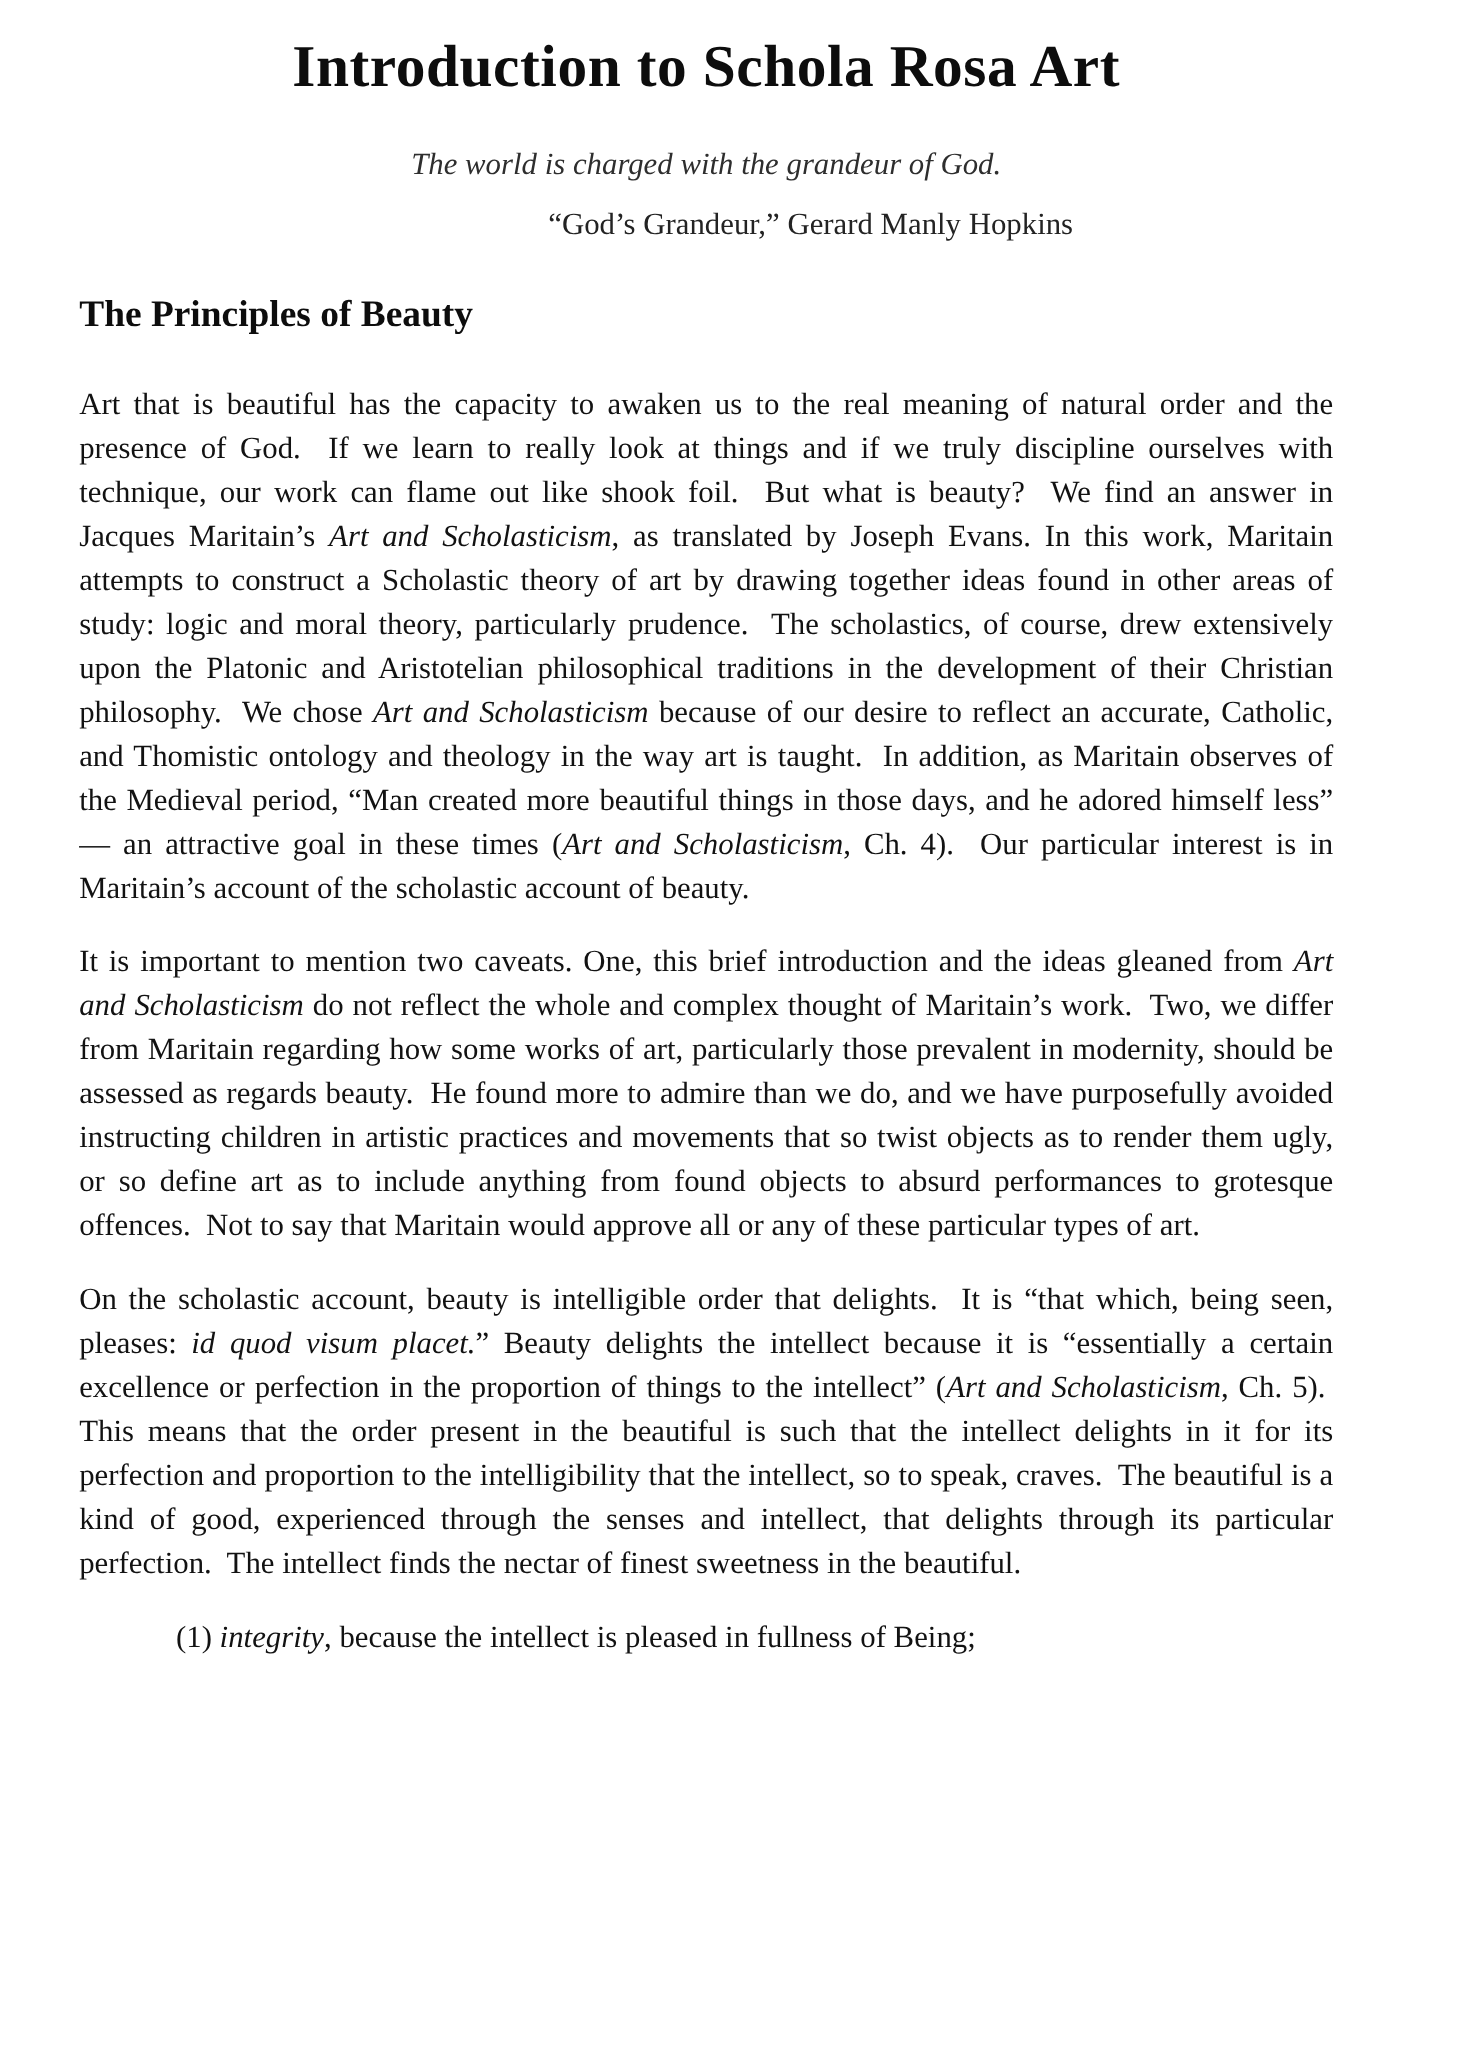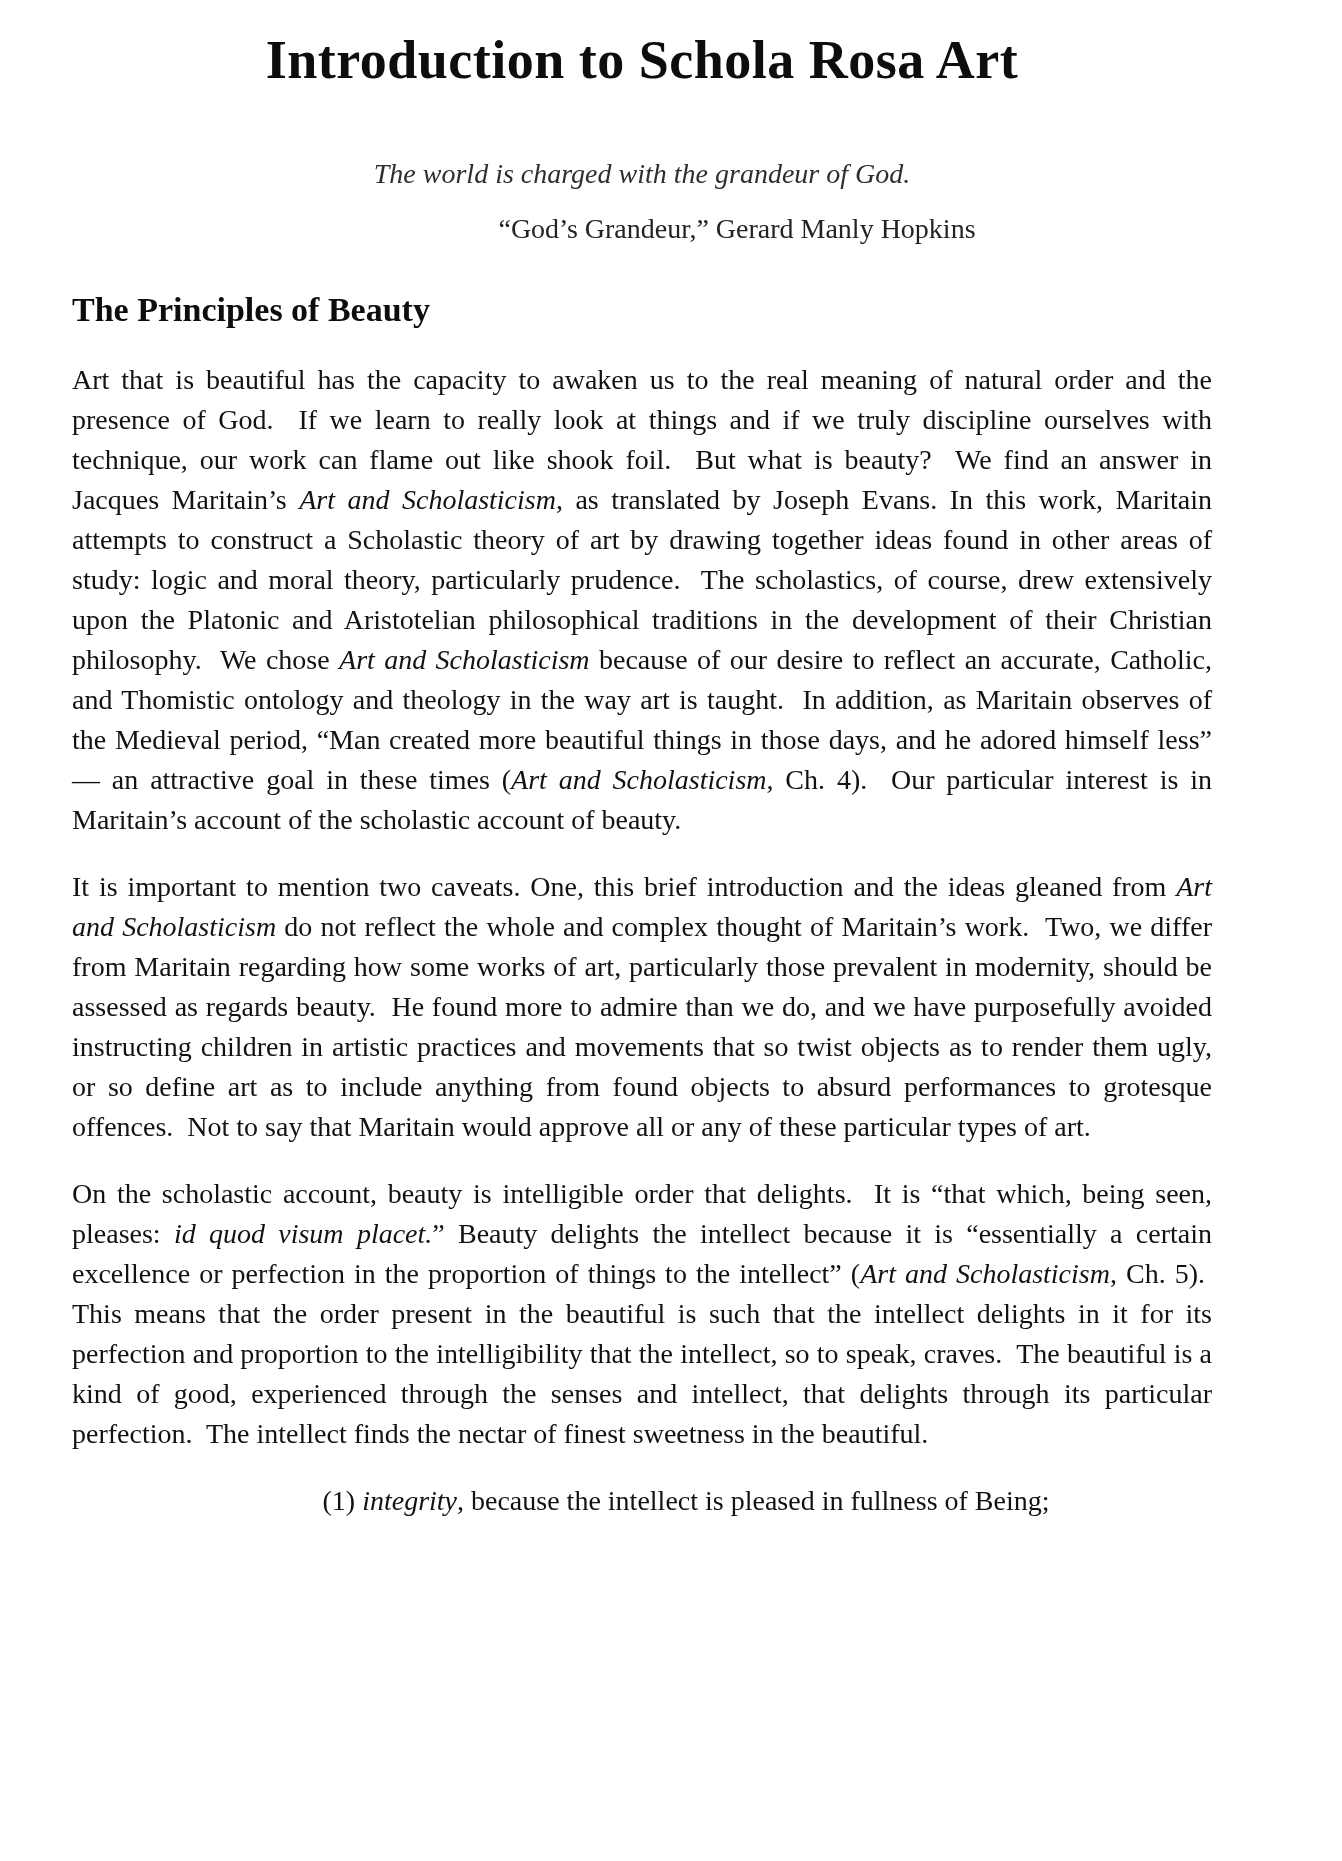--- a/index.html
+++ b/index.html
@@ -21,21 +21,21 @@
   .doc-title {
     margin: 0;
     text-align: center;
     font-size: 54px;
     line-height: 60px;
     font-weight: bold;
     color: #0d0d0d;
     letter-spacing: 0.5px;
   }
   .epigraph {
-    margin-top: 64px;
+    margin-top: 40px;
     text-align: center;
     font-style: italic;
     font-size: 28px;
     line-height: 40px;
     color: #2e2e2e;
   }
   .epigraph .line {
     display: block;
   }
   .attribution {
@@ -50,31 +50,31 @@
   }
   .section-heading {
     margin: 40px 0 0 0;
     font-size: 34px;
     line-height: 44px;
     font-weight: bold;
     color: #0d0d0d;
   }
   .doc-body {
     display: block;
-    margin-top: 28px;
+    margin-top: 40px;
     font-size: 28px;
     line-height: 40px;
     text-align: justify;
   }
   .doc-body p {
     margin: 0 0 27px 0;
   }
   .doc-body p.indent {
     padding-left: 88px;
-    text-align: center;
+    text-align: left;
   }
   .doc-body em {
     font-style: italic;
   }
 </style>
 </head>
 <body>
 
 <div class="page">
 

